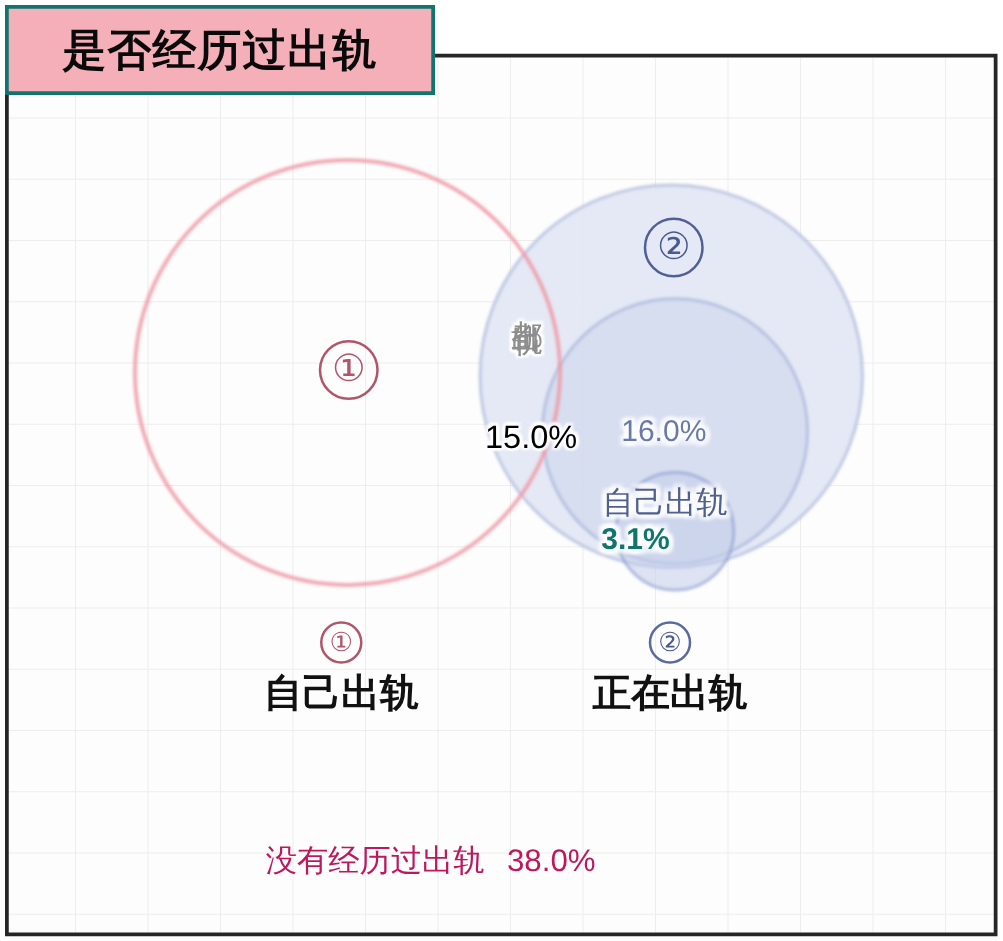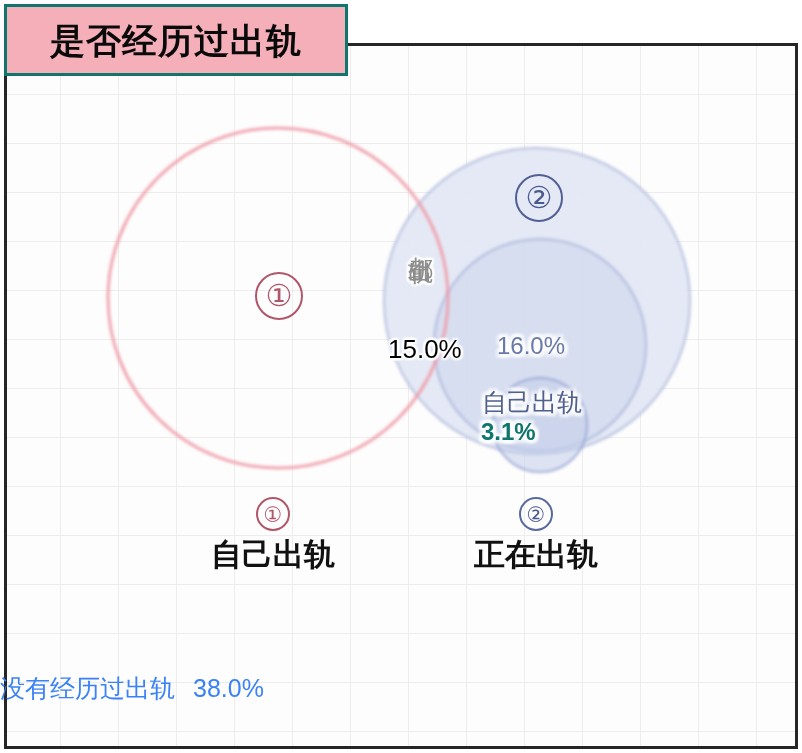--- a/index.html
+++ b/index.html
@@ -213,23 +213,23 @@
   .legend-right .lg-marker { border: 2px solid #5a6a9e; color: #4a5990; }
   .legend-right .lg-pct { color: #4a5c92; }
 
   
   .footer-note {
     position: absolute;
     left: 0;
     top: 672px;
     width: 689px;
     z-index: 14;
-    text-align: left;
+    text-align: center;
     font-size: 25px;
-    color: #3b82f6;
+    color: #be185d;
   }
   .footer-note .fn-label { margin-right: 18px; }
 </style>
 </head>
 <body>
 
 <div id="root">
 
   <div class="plot-frame"></div>
 

